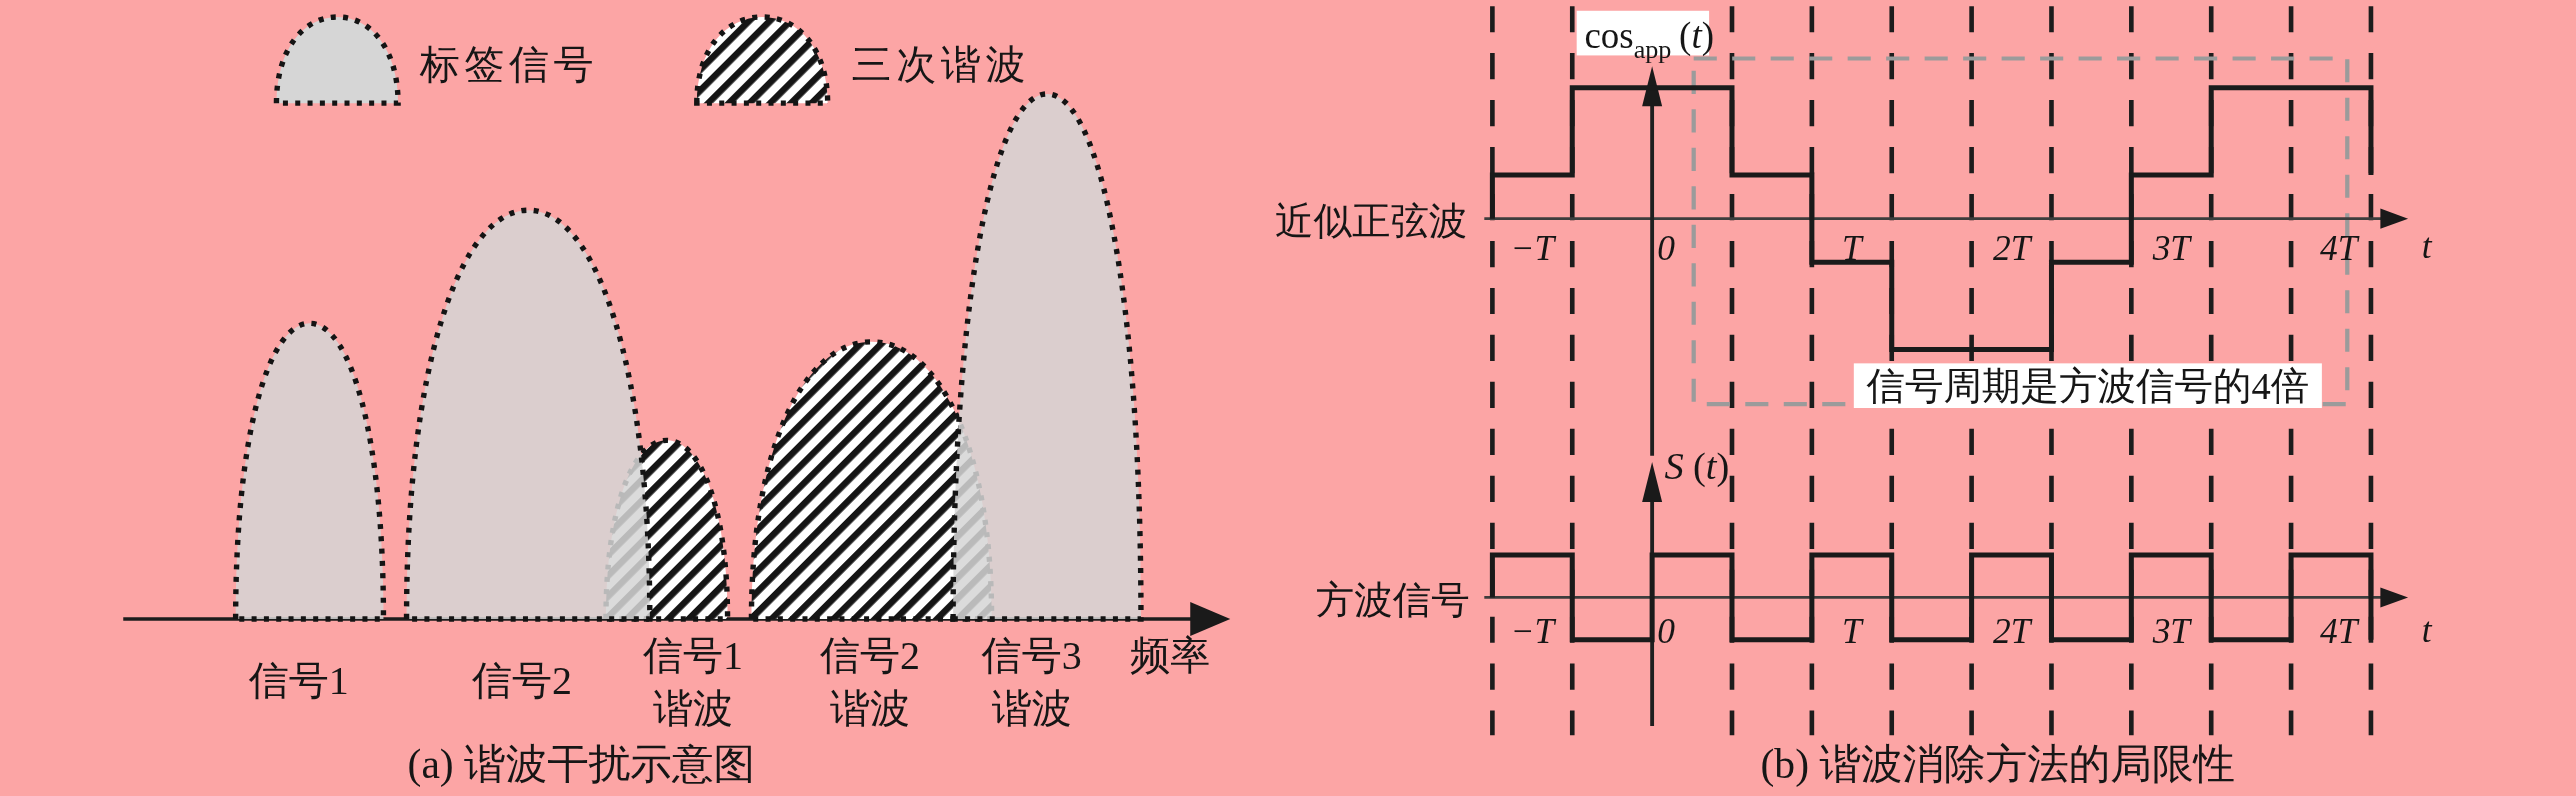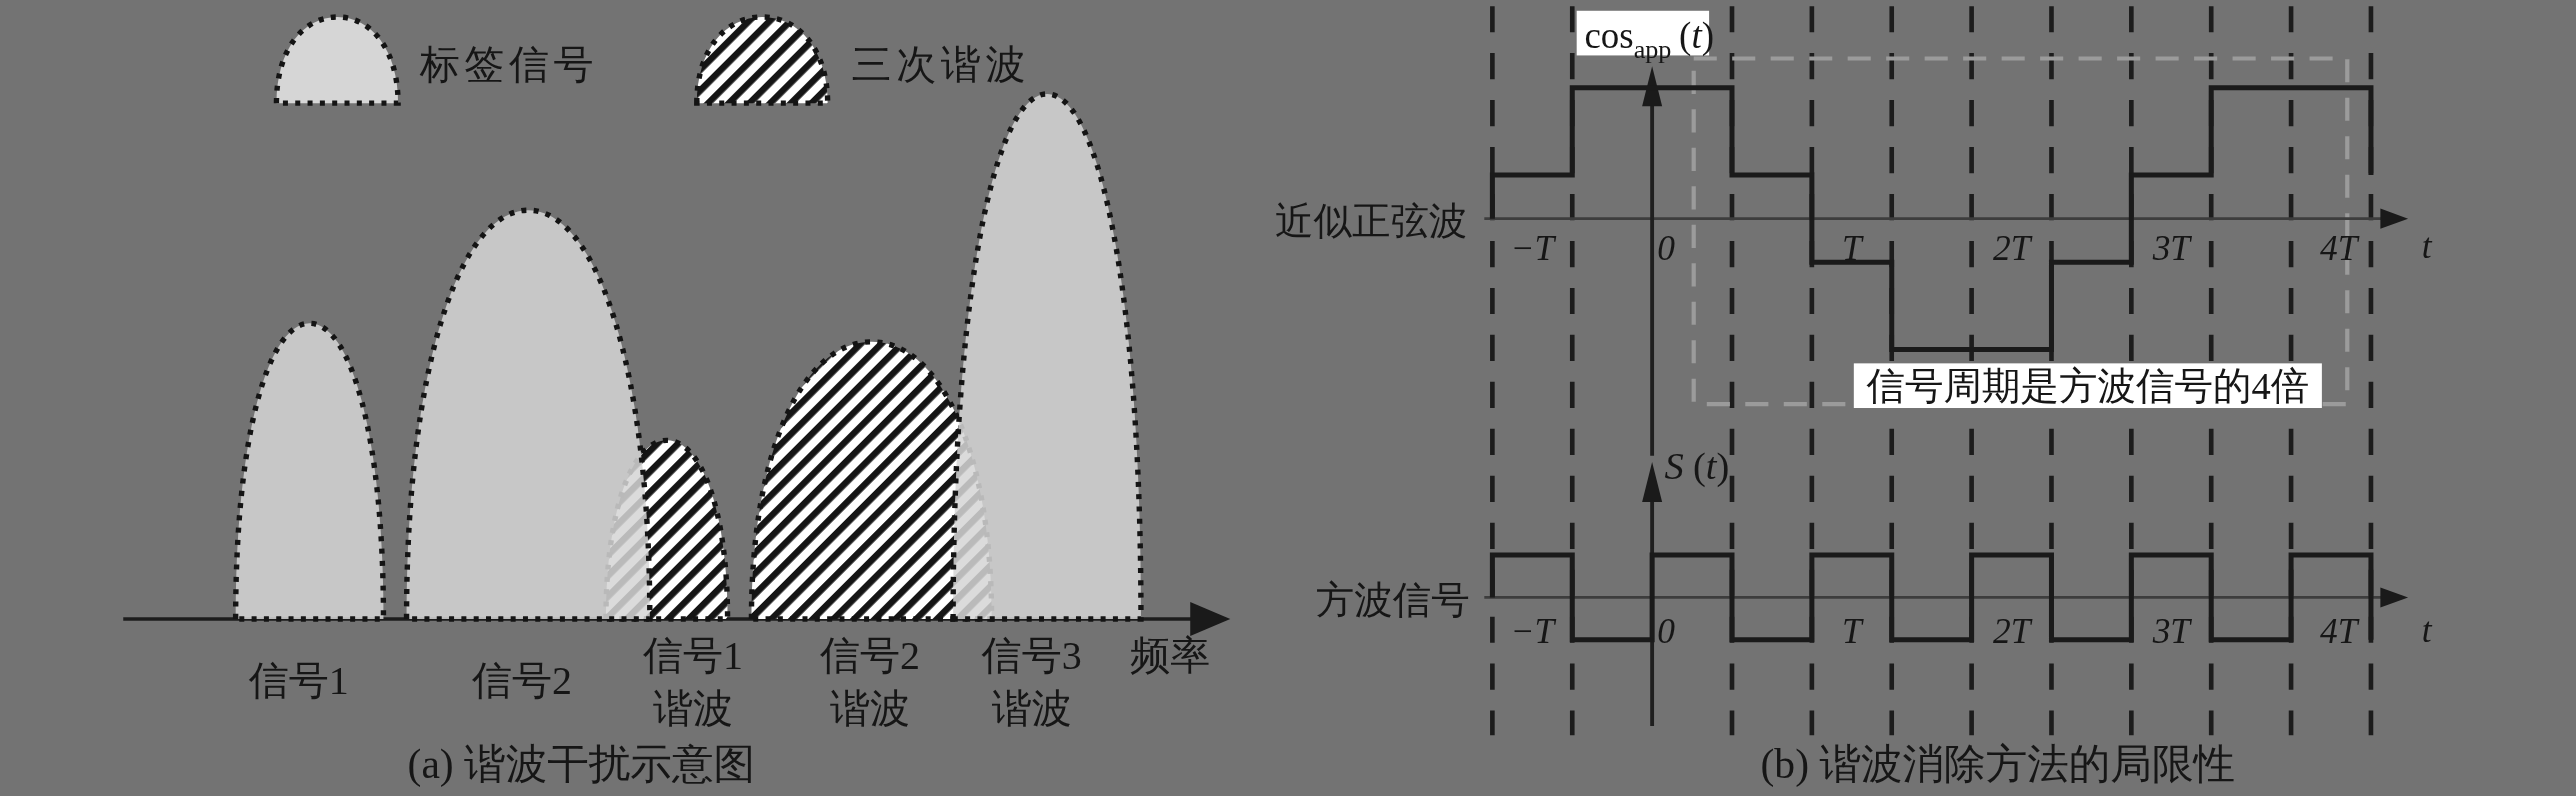--- a/index.html
+++ b/index.html
@@ -1,16 +1,16 @@
 <!DOCTYPE html>
 <html style="font-size:12.3px"><head>
 <meta charset="utf-8">
 <style>
   html,body{margin:0;padding:0;background:#ffffff;}
-  #stage{width:2576px;height:796px;position:relative;background:#737373;overflow:hidden;}
+  #stage{width:2576px;height:796px;position:relative;background:#fca5a5;overflow:hidden;}
   svg{display:block;}
   text{font-family:"Liberation Serif","DejaVu Serif",serif;fill:#161616;}
   .cjk{font-family:"Liberation Serif","DejaVu Serif",serif;fill:#161616;}
   .tick{font-style:italic;}
   .wave{fill:none;stroke:#1a1a1a;stroke-width:6.5;stroke-linejoin:miter;}
   .axis-thin{stroke:#3d3d3d;stroke-width:3.5;}
   .axis-a{stroke:#1c1c1c;stroke-width:4.5;}
   .yaxis{stroke:#1f1f1f;stroke-width:5;}
   .grid{stroke:#1c1c1c;stroke-width:6;stroke-dasharray:34 27;}
   .graybox{fill:none;stroke:#9b9b9b;stroke-width:5.5;stroke-dasharray:30 20;}

